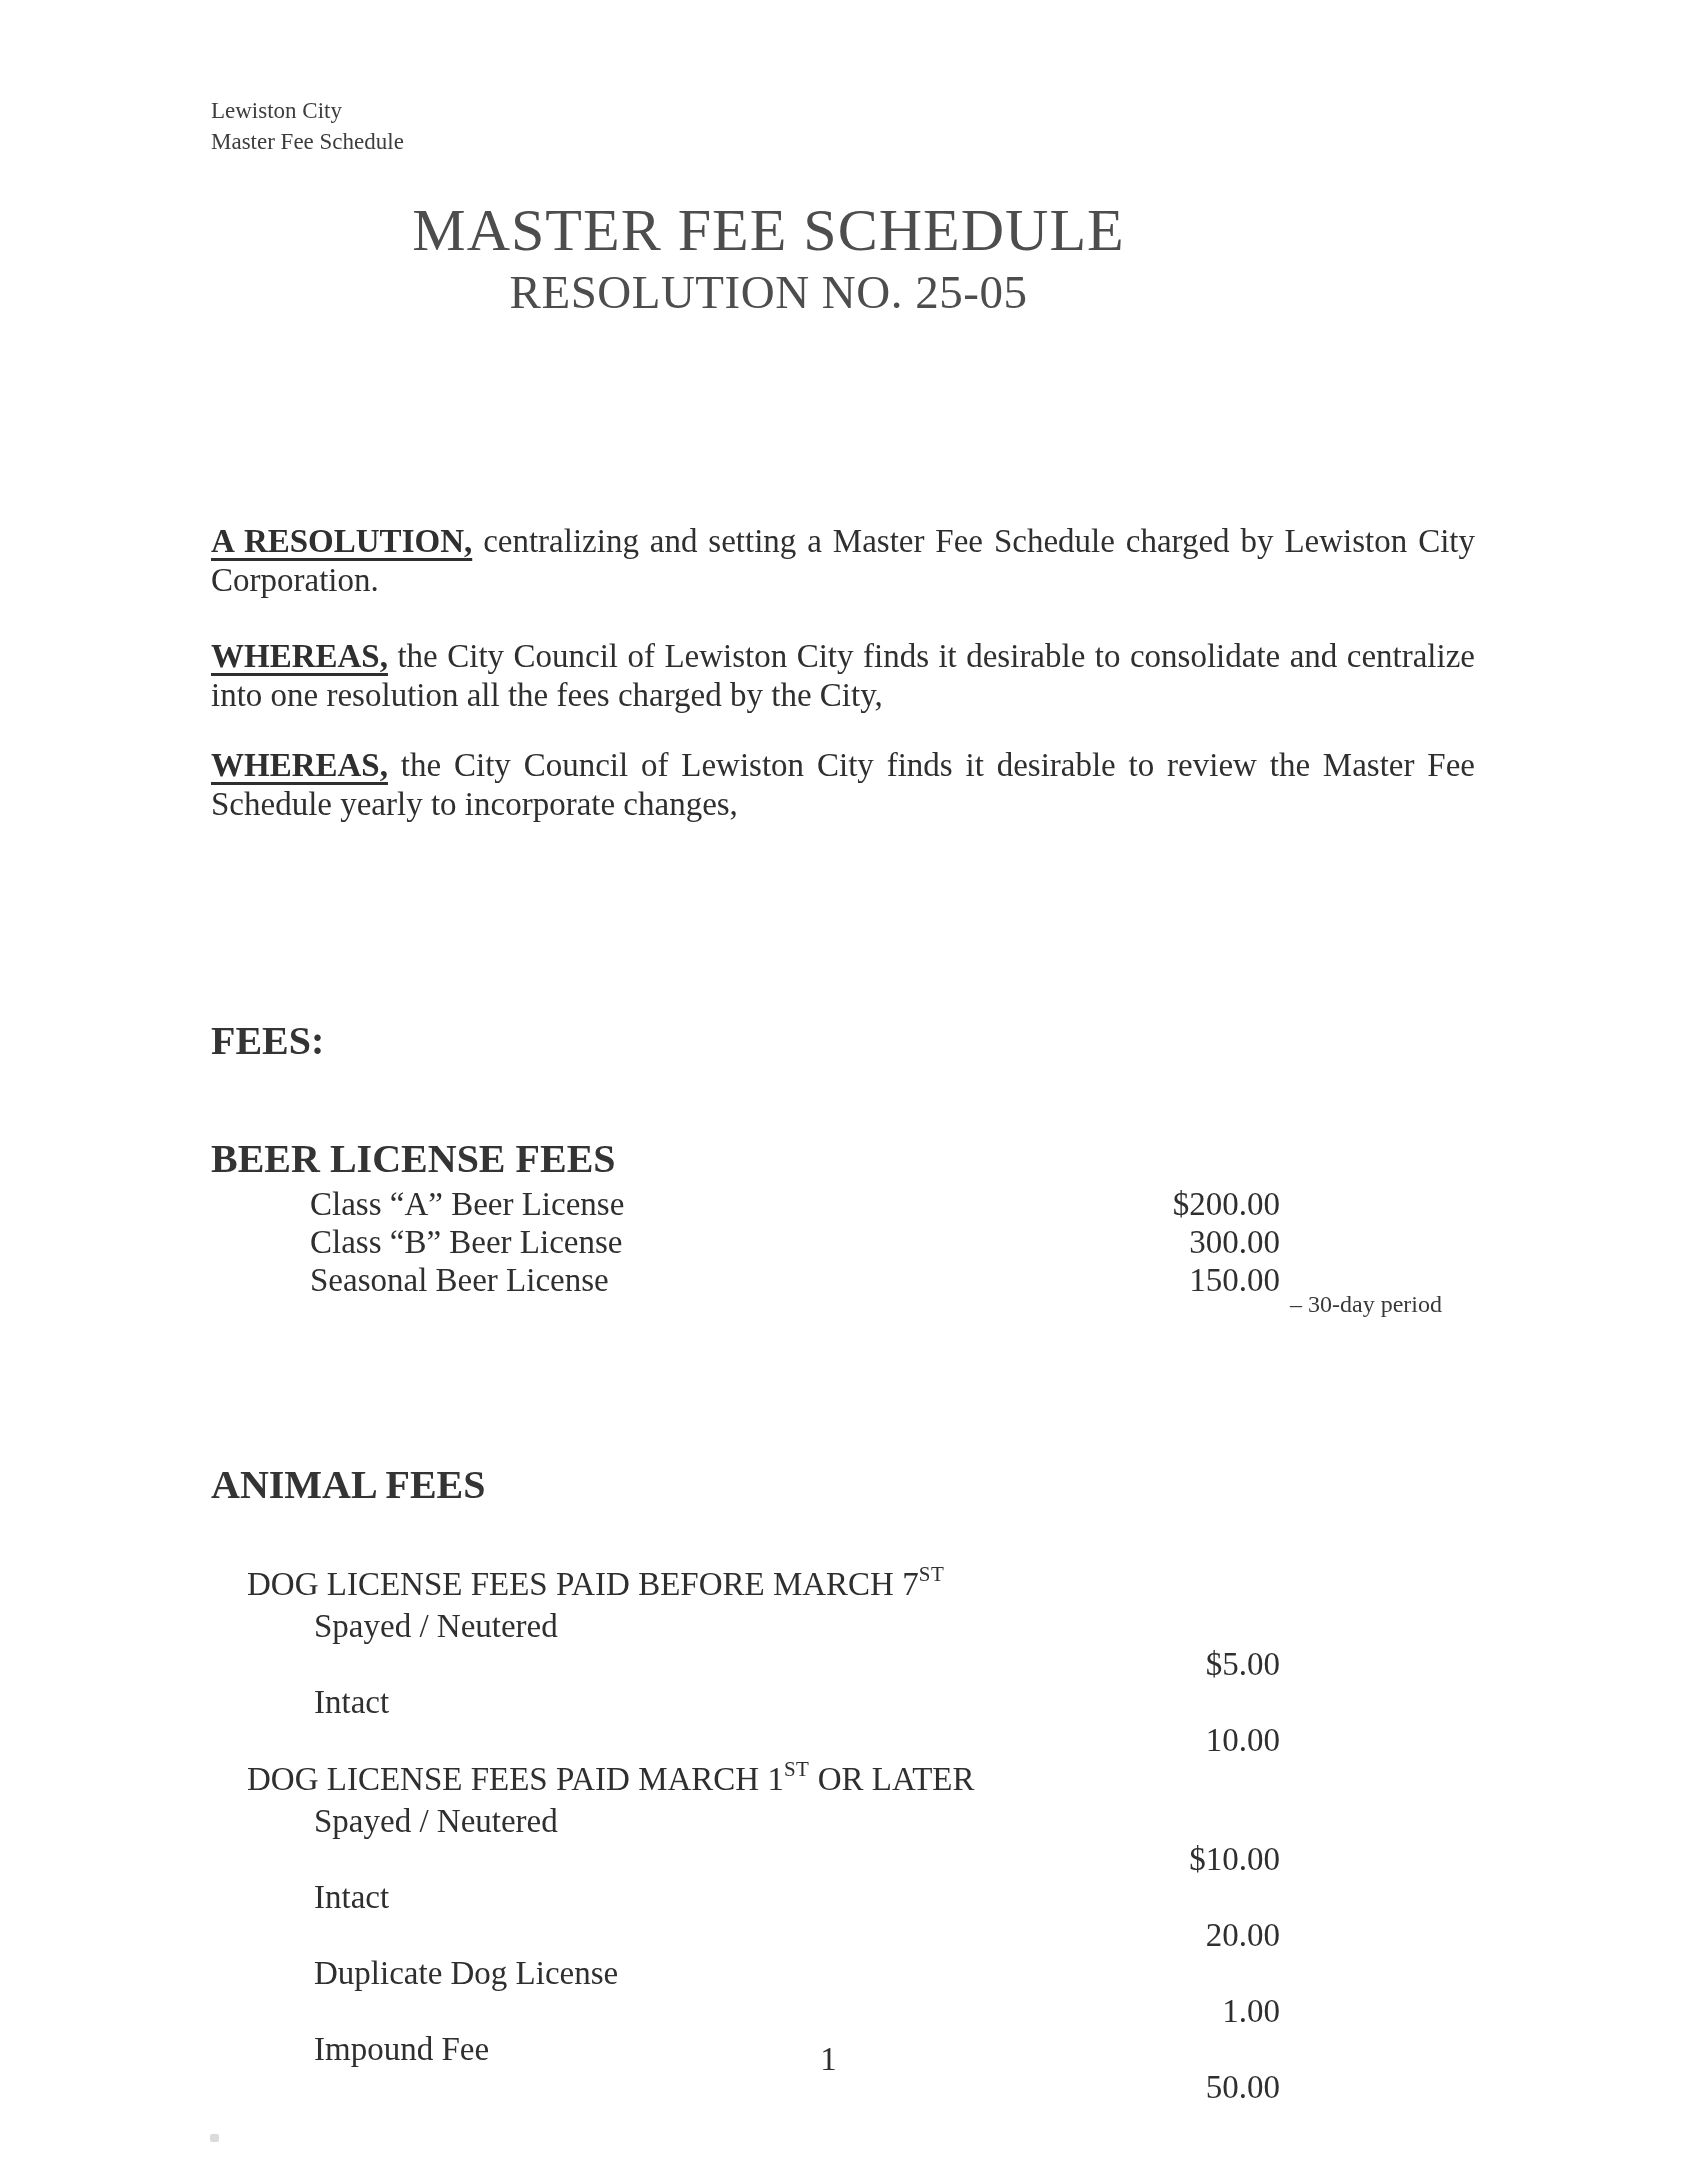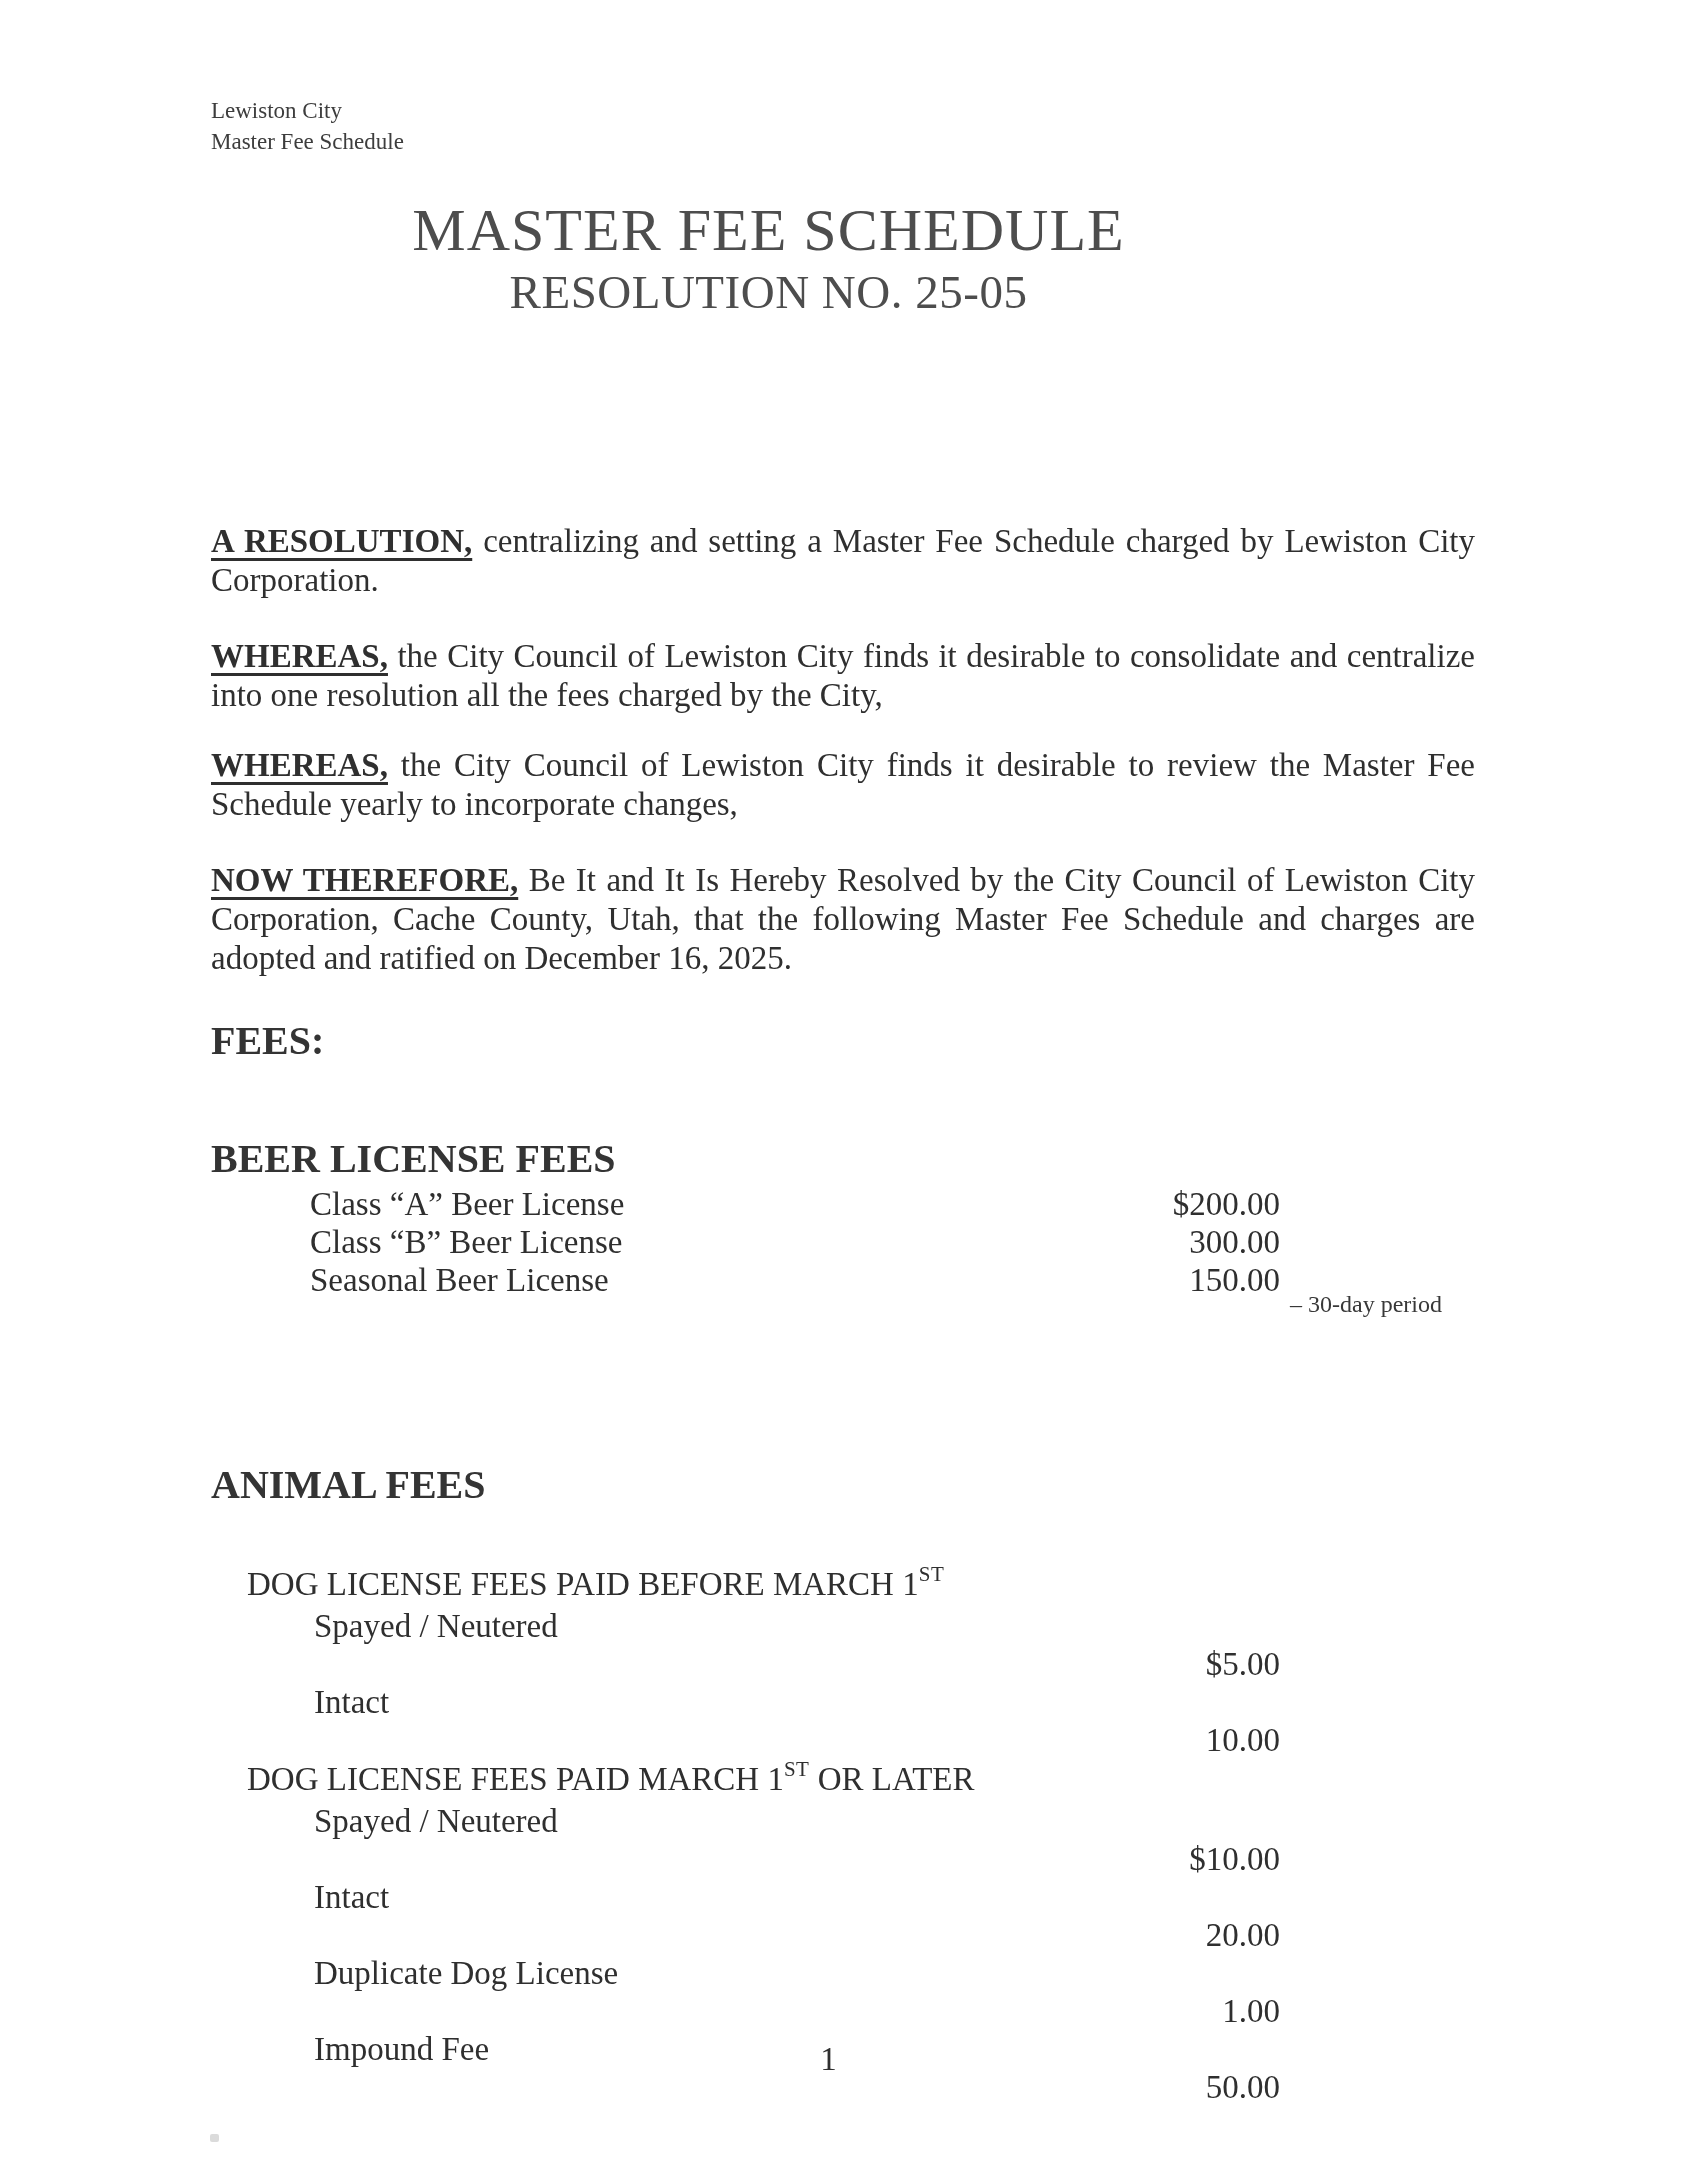--- a/index.html
+++ b/index.html
@@ -61,21 +61,20 @@
     <div class="doc-title">MASTER FEE SCHEDULE</div>
     <div class="doc-subtitle">RESOLUTION NO. 25-05</div>
   </div>
 
   <p class="para p1"><span class="lead">A RESOLUTION,</span><span> centralizing and setting a Master Fee Schedule charged by Lewiston City Corporation.</span></p>
 
   <p class="para p2"><span class="lead">WHEREAS,</span><span> the City Council of Lewiston City finds it desirable to consolidate and centralize into one resolution all the fees charged by the City,</span></p>
 
   <p class="para p3"><span class="lead">WHEREAS,</span><span> the City Council of Lewiston City finds it desirable to review the Master Fee Schedule yearly to incorporate changes,</span></p>
 
-  <p class="para p4"><span class="lead">NOW THEREFORE,</span><span> Be It and It Is Hereby Resolved by the City Council of Lewiston City Corporation, Cache County, Utah, that the following Master Fee Schedule and charges are adopted and ratified on December 16, 2025.</span></p>
 
   <div class="fees-heading">FEES:</div>
 
   <div class="section beer">
     <div class="section-heading">BEER LICENSE FEES</div>
     <div class="rows">
       <div class="fee-row">
         <span class="label">Class “A” Beer License</span>
         <span class="amount">$200.00</span>
       </div>
@@ -87,21 +86,21 @@
         <span class="label">Seasonal Beer License</span>
         <span class="amount">150.00</span>
         <span class="fee-note">– 30-day period</span>
       </div>
     </div>
   </div>
 
   <div class="section animal">
     <div class="section-heading">ANIMAL FEES</div>
 
-    <div class="sub-heading sub1"><span>DOG LICENSE FEES PAID BEFORE MARCH 1</span><span class="sup">ST</span><span></span></div>
+    <div class="sub-heading sub1"><span>DOG LICENSE FEES PAID BEFORE MARCH 7</span><span class="sup">ST</span><span></span></div>
     <div class="rows">
       <div class="fee-row">
         <span class="label">Spayed / Neutered</span>
         <span class="amount">$5.00</span>
       </div>
       <div class="fee-row">
         <span class="label">Intact</span>
         <span class="amount">10.00</span>
       </div>
     </div>

